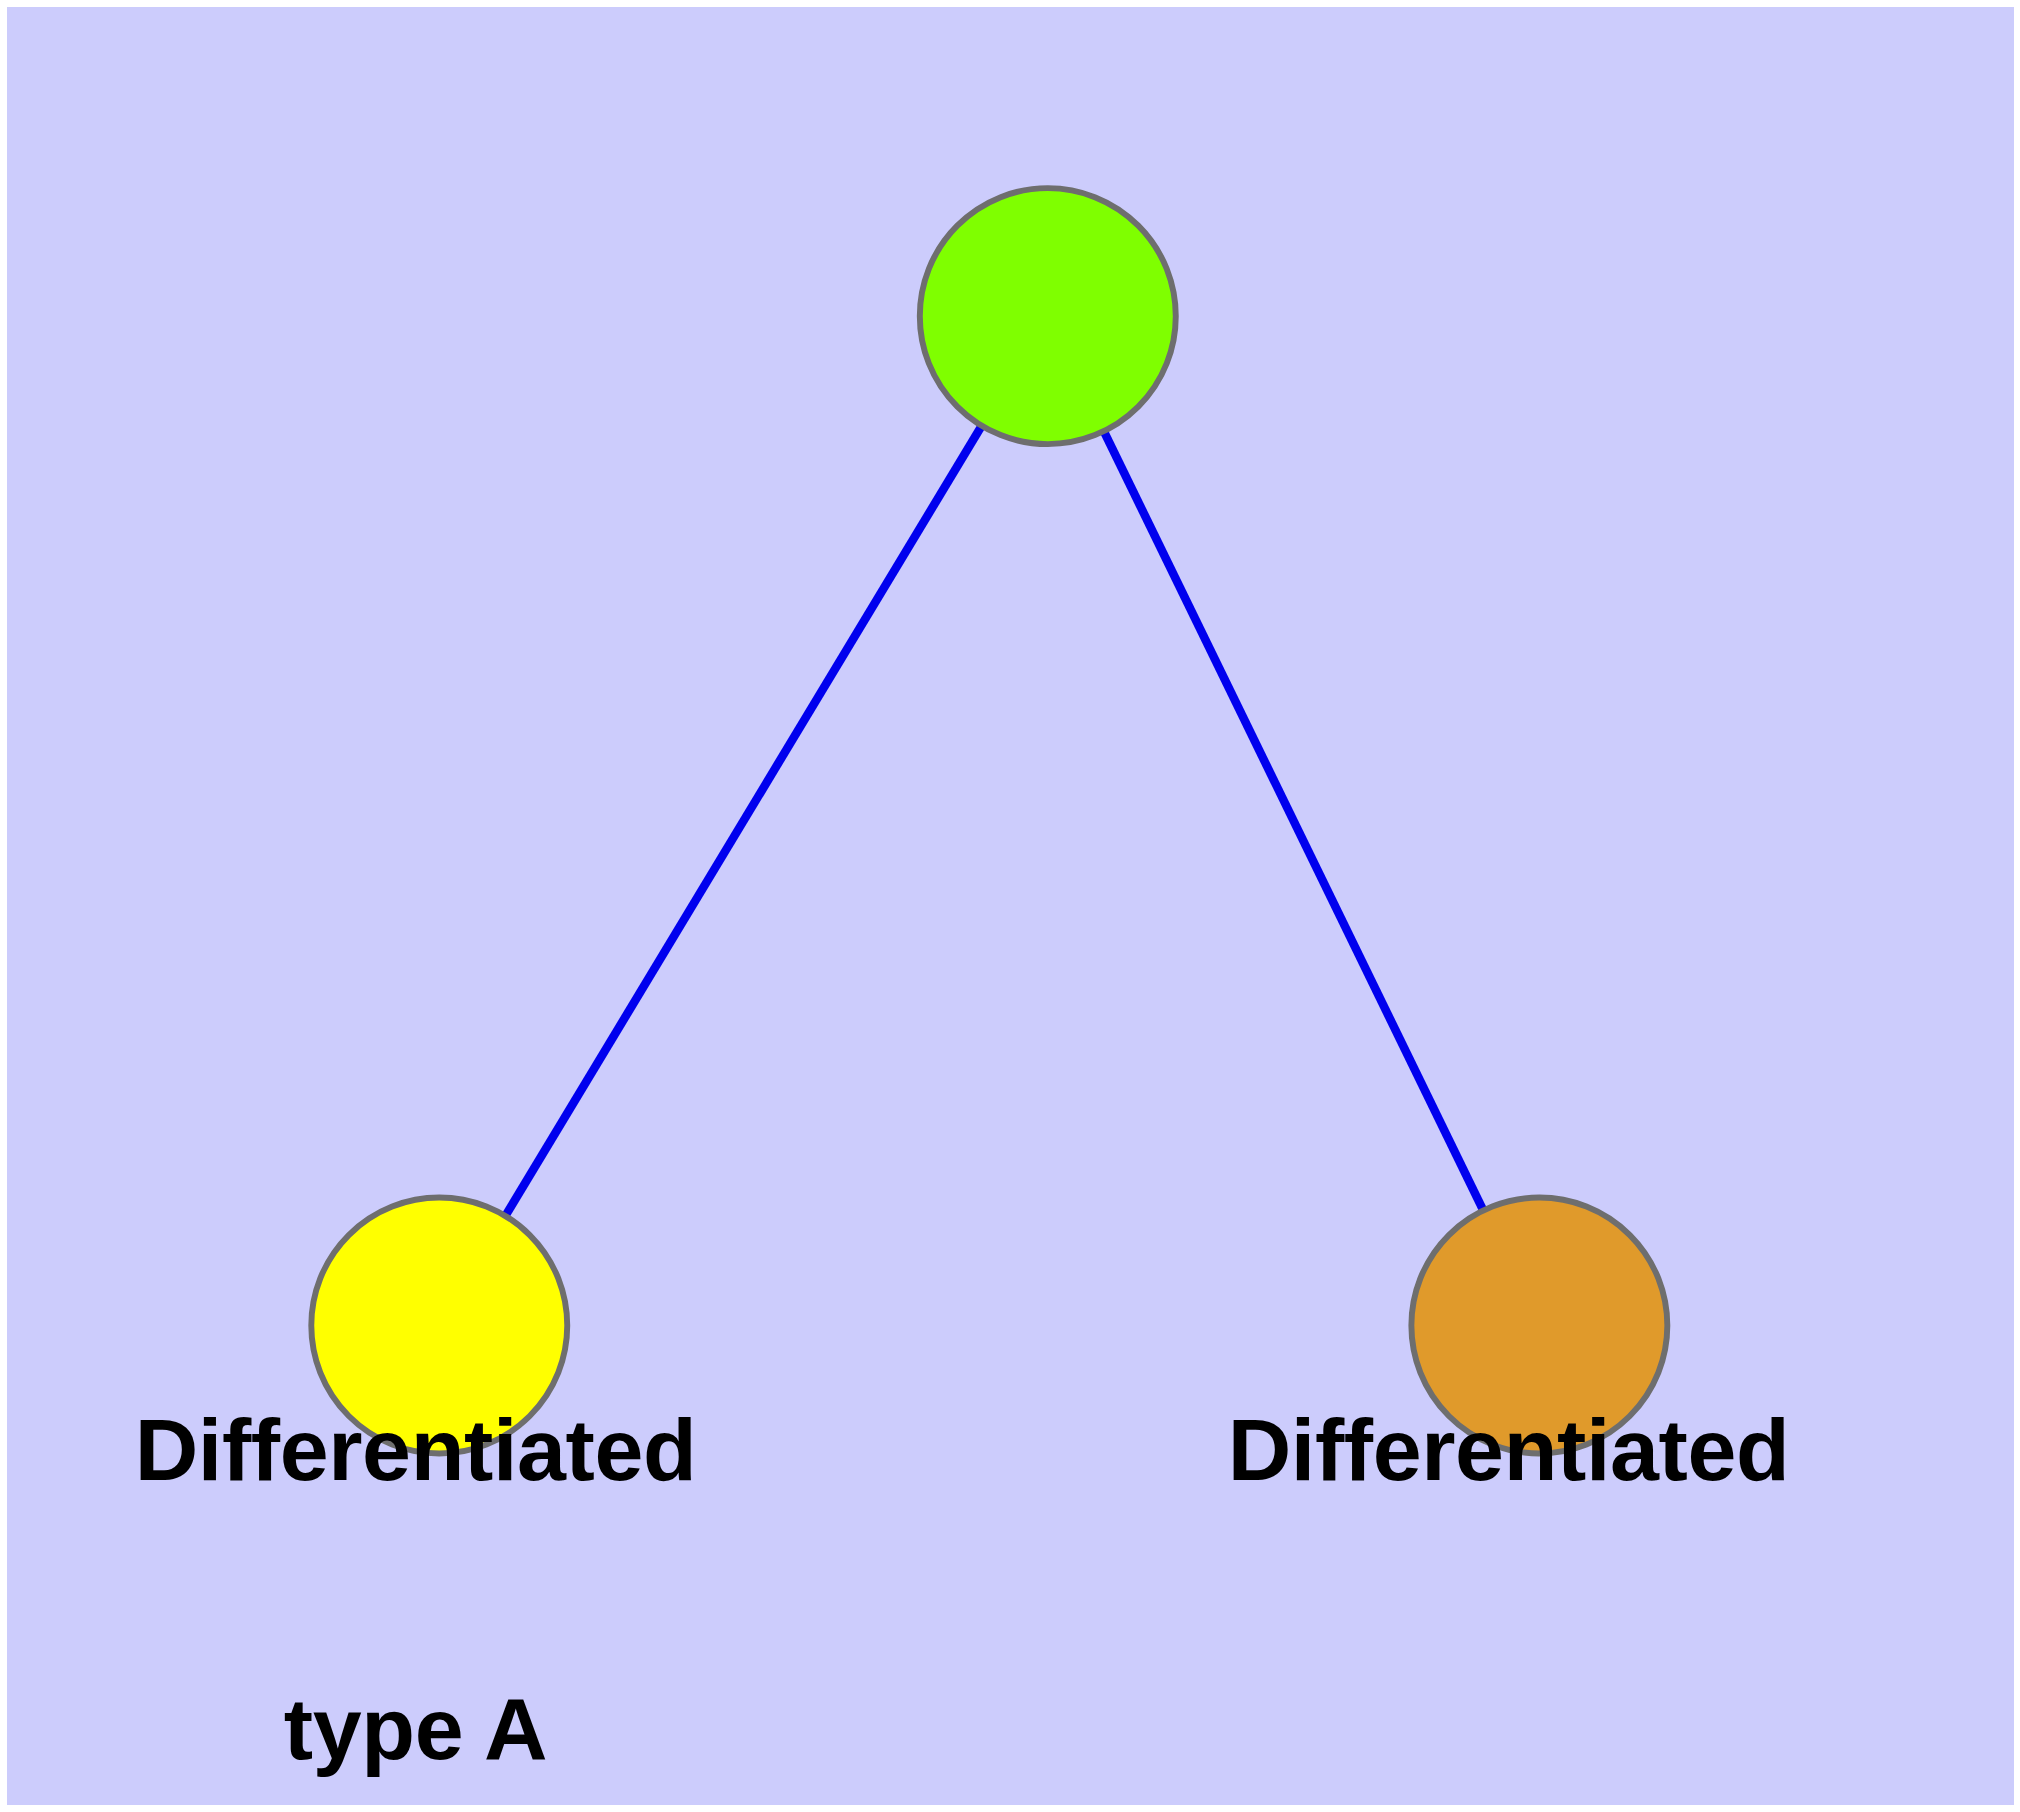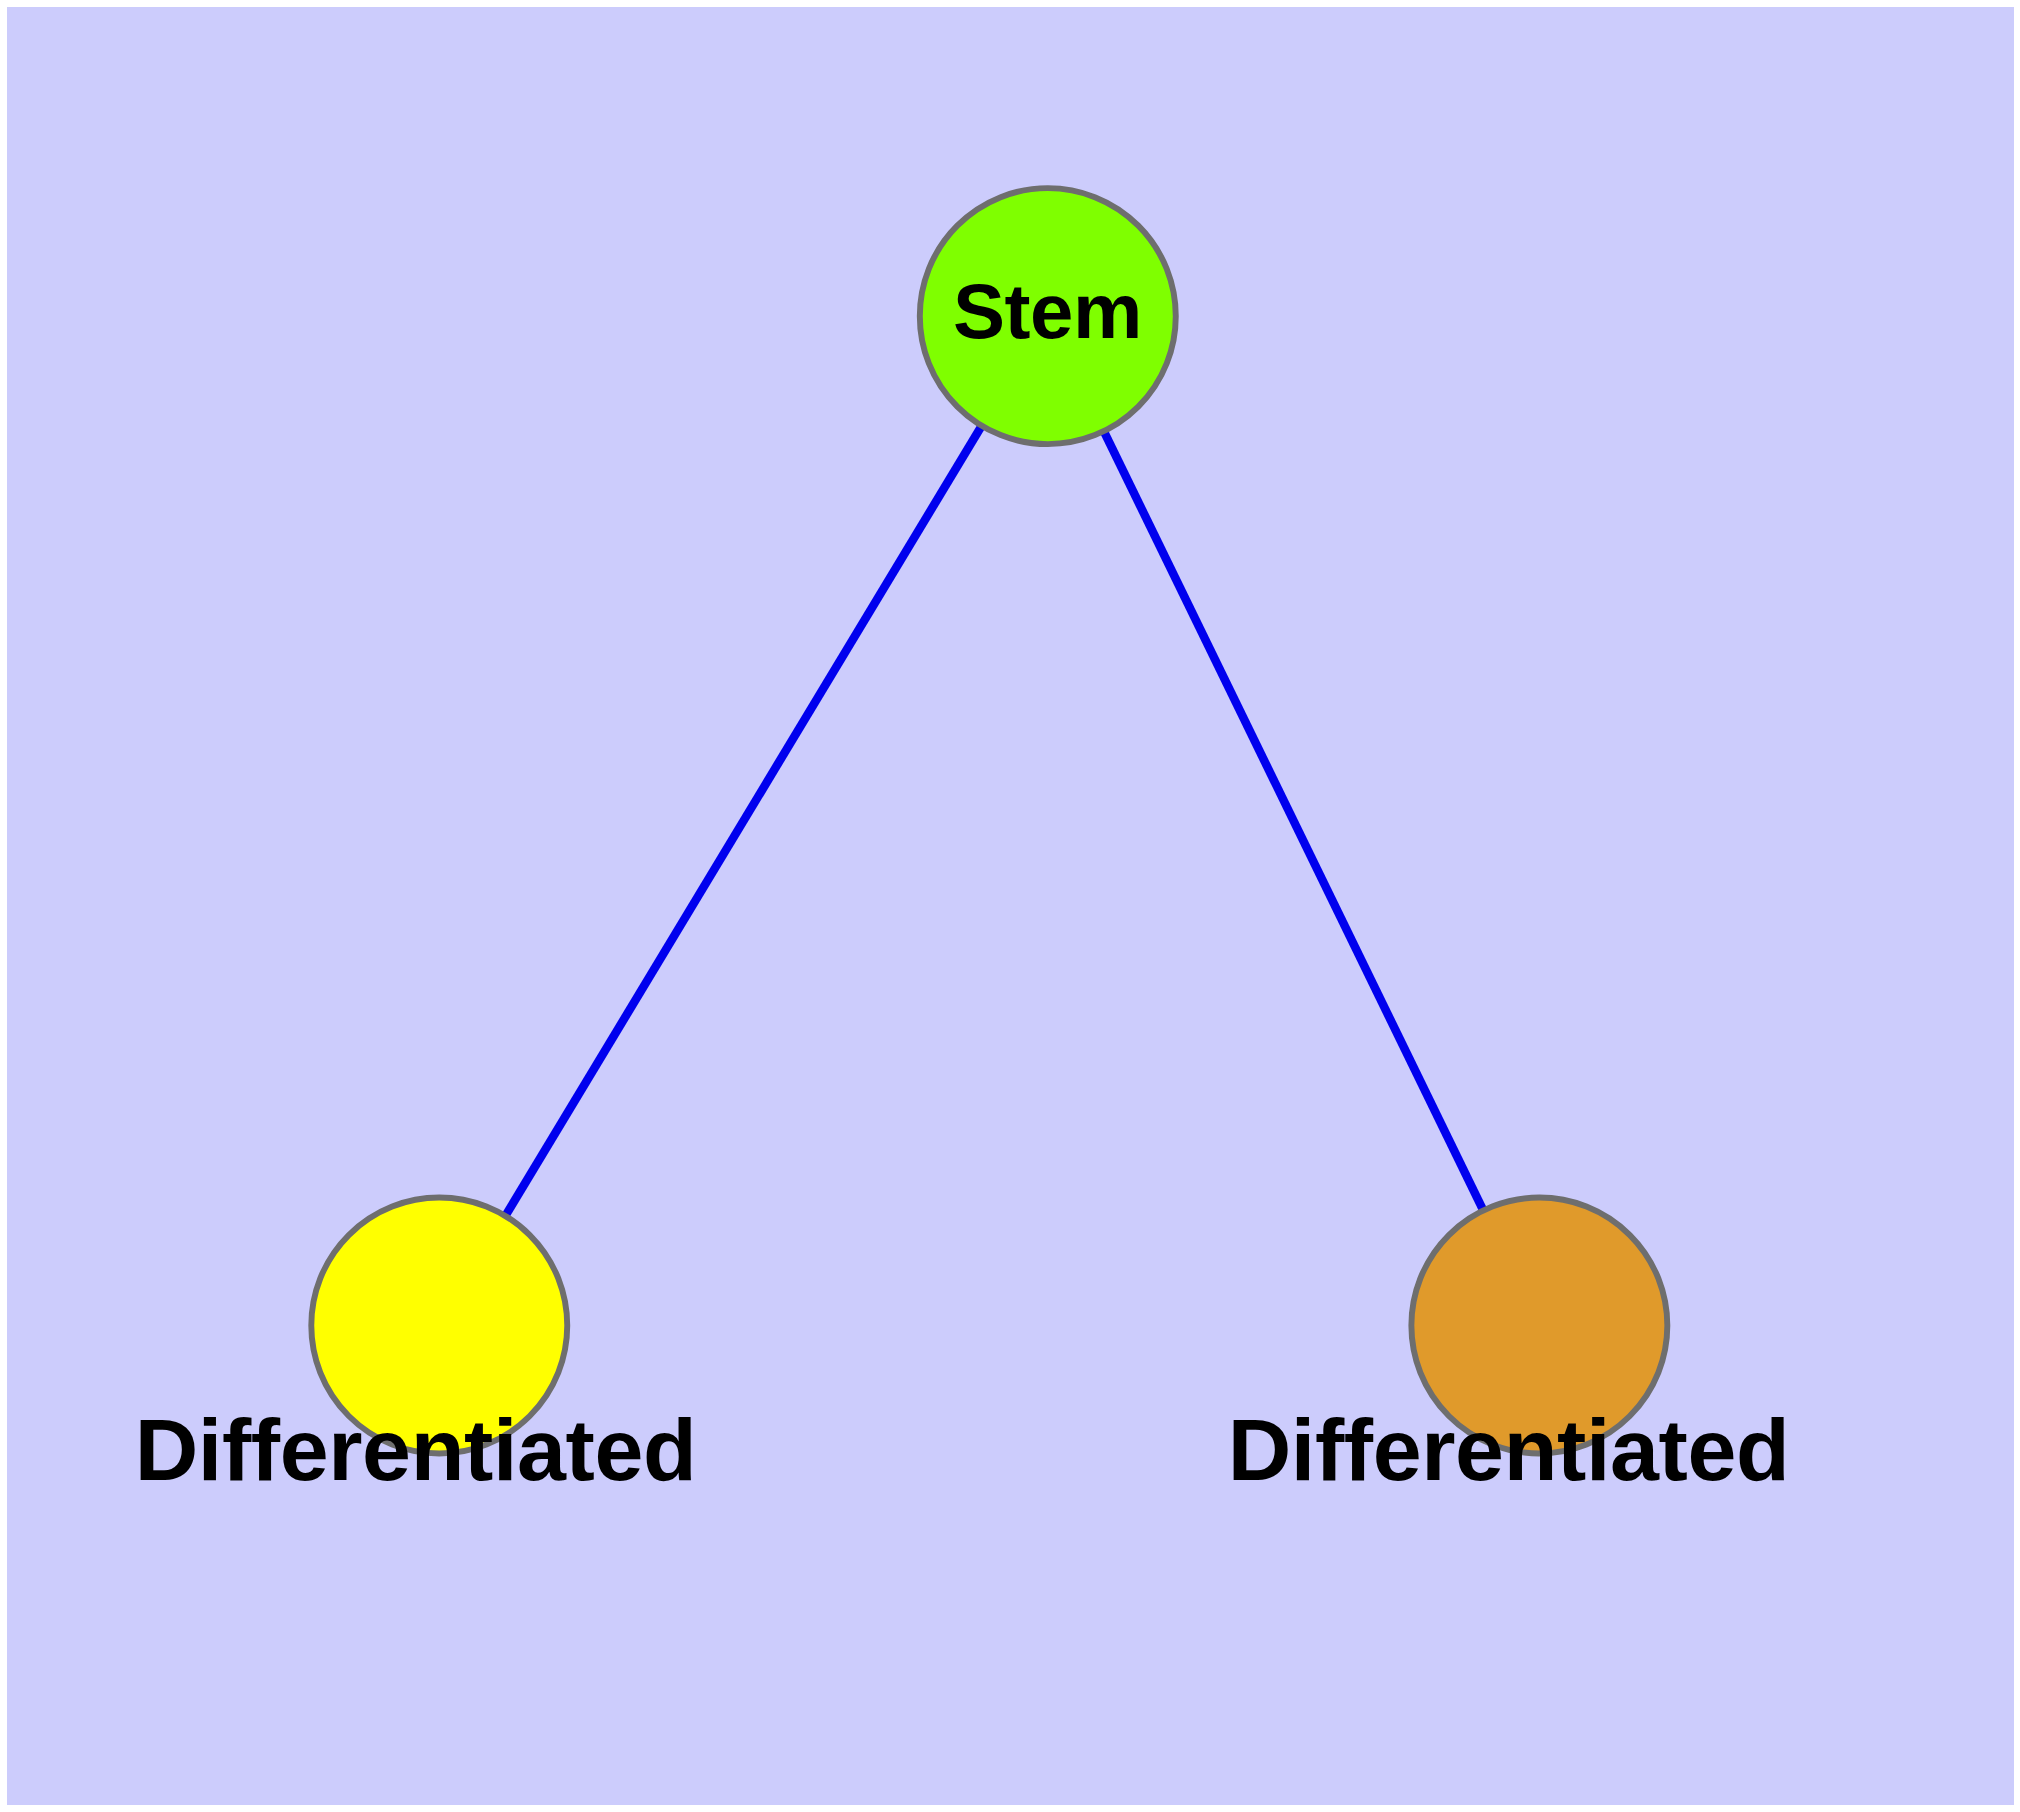--- a/index.html
+++ b/index.html
@@ -63,24 +63,24 @@
       <line id="edge-b" x1="1236" y1="373" x2="1816" y2="1564" stroke="#0000ee" stroke-width="10" stroke-linecap="butt"></line>
     </g>
 
     <g>
       <circle id="node-stem" cx="1236" cy="373" r="151" fill="#7fff00" stroke="#6e6e6e" stroke-width="7"></circle>
       <circle id="node-diff-a" cx="518" cy="1564" r="151" fill="#ffff00" stroke="#6e6e6e" stroke-width="7"></circle>
       <circle id="node-diff-b" cx="1816" cy="1564" r="151" fill="#e09a2b" stroke="#6e6e6e" stroke-width="7"></circle>
     </g>
   </svg>
 
-  <div class="node-inner-label" id="label-stem" style="left: 793px; top: 270px; width: 509px; color: rgb(0, 0, 0);">Stem</div>
 
   <div class="node-label" id="label-diff-a" style="left: 34px; top: 1216px; width: 763px; color: rgb(0, 0, 0);">
     <div>Differentiated</div>
+    <div>type A</div>
   </div>
 
   <div class="node-label" id="label-diff-b" style="left: 1127px; top: 1216px; width: 763px; color: rgb(0, 0, 0);">
     <div>Differentiated</div>
   </div>
 
 </div>
 
 
 </body></html>

